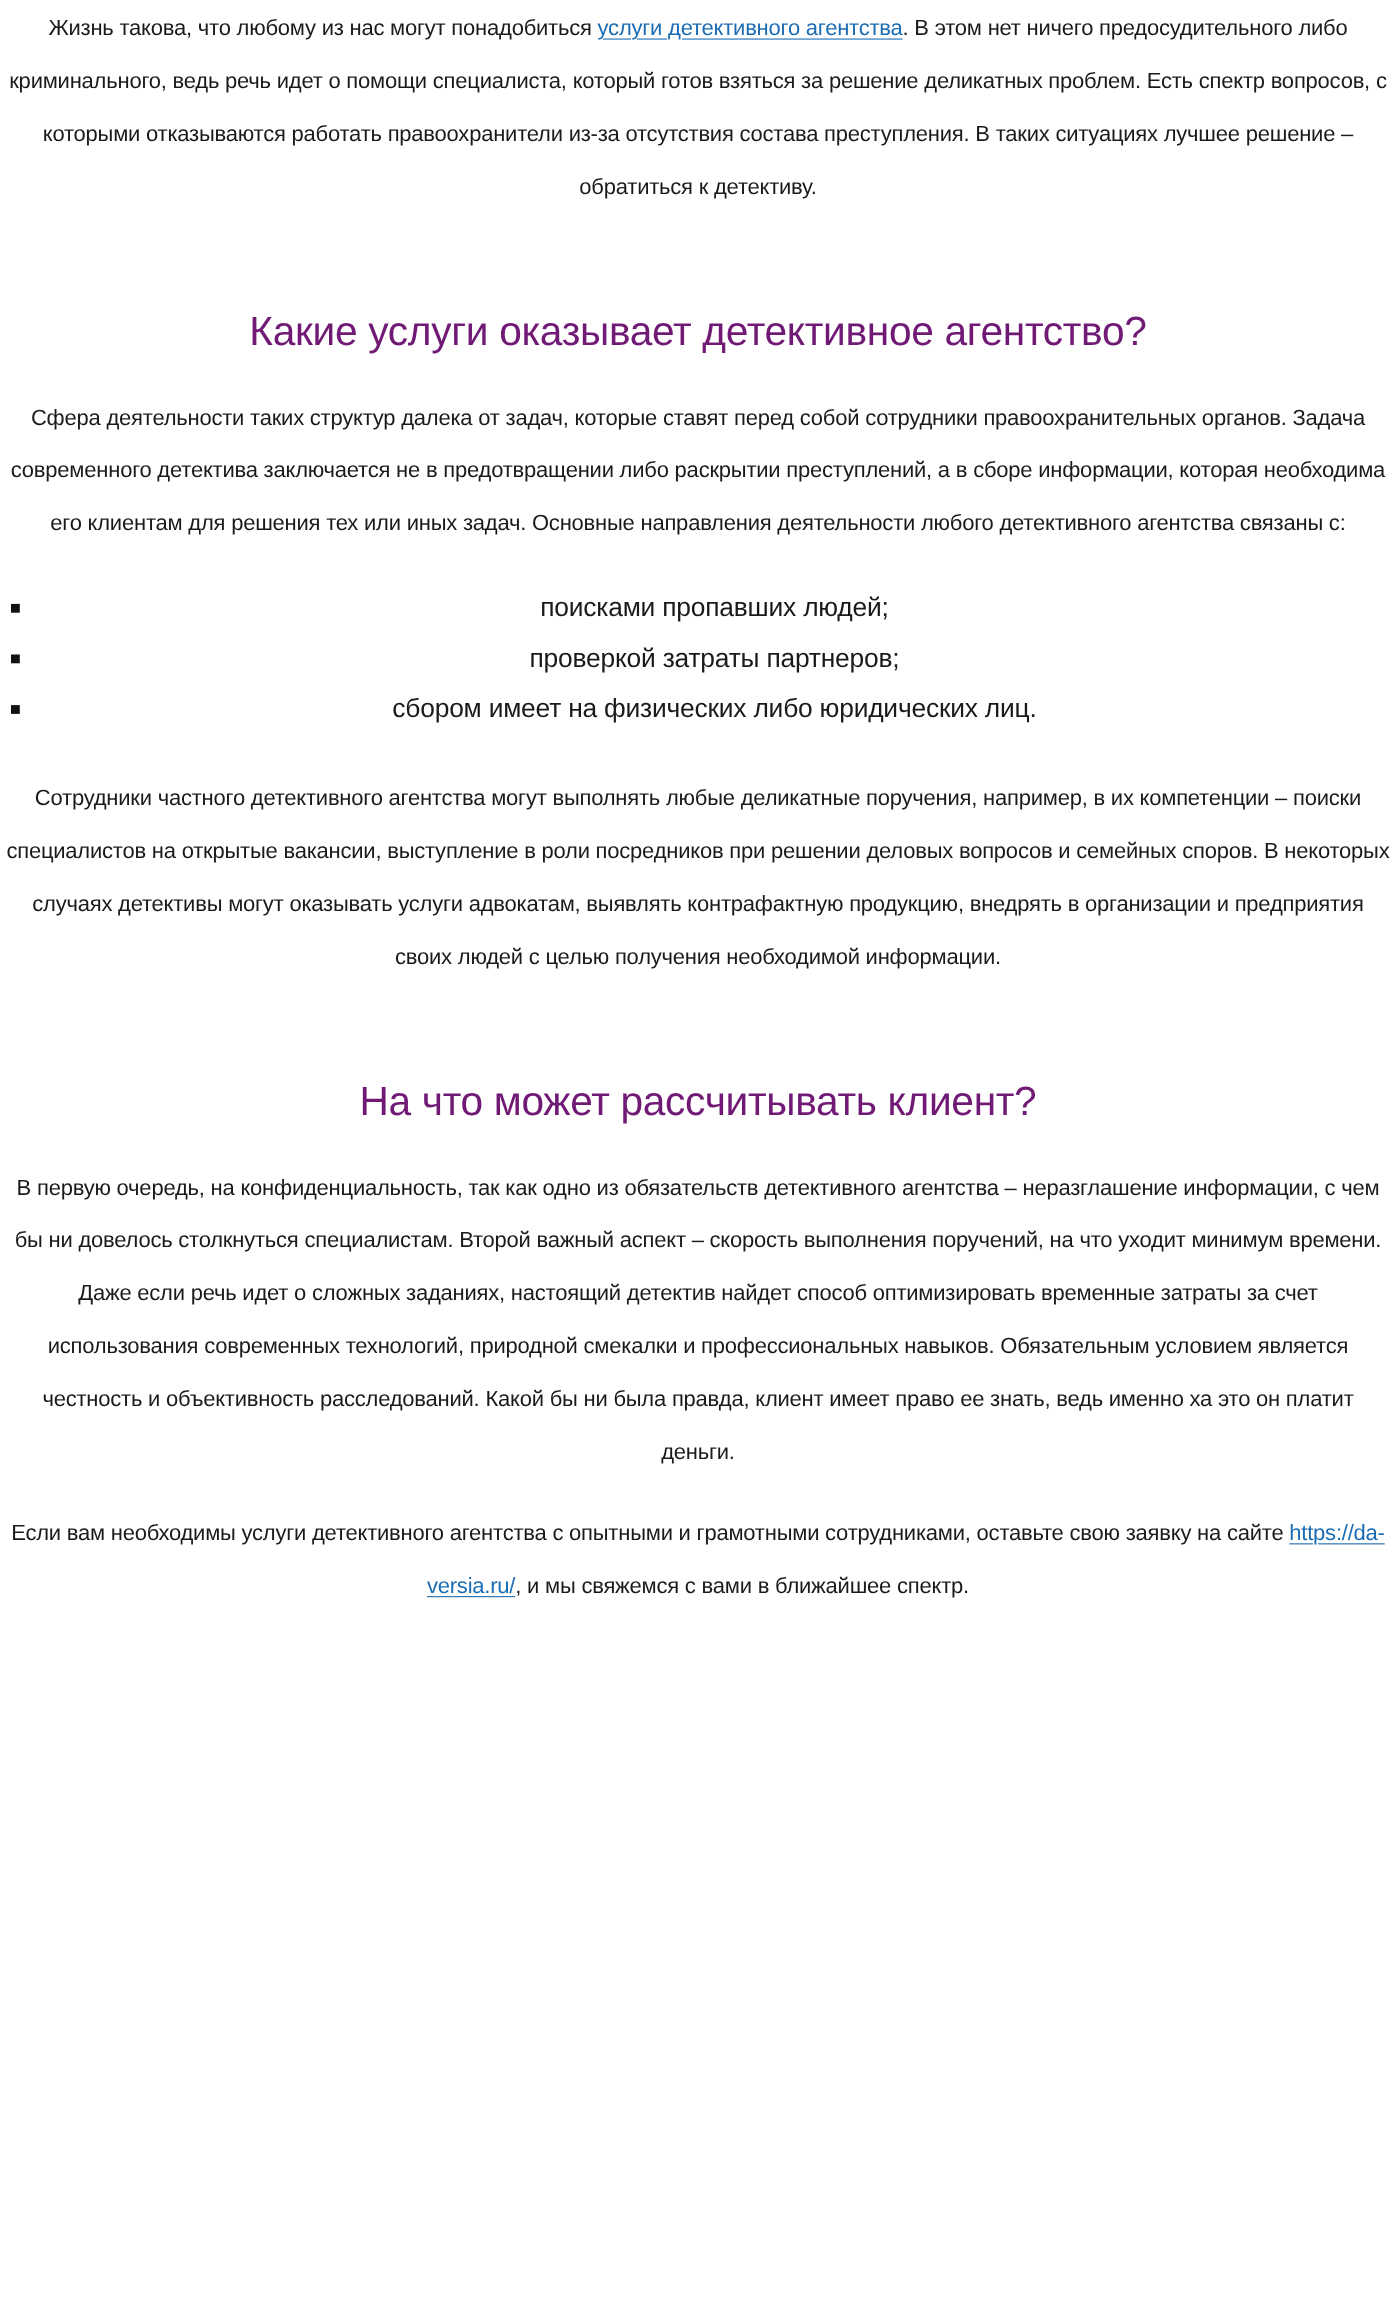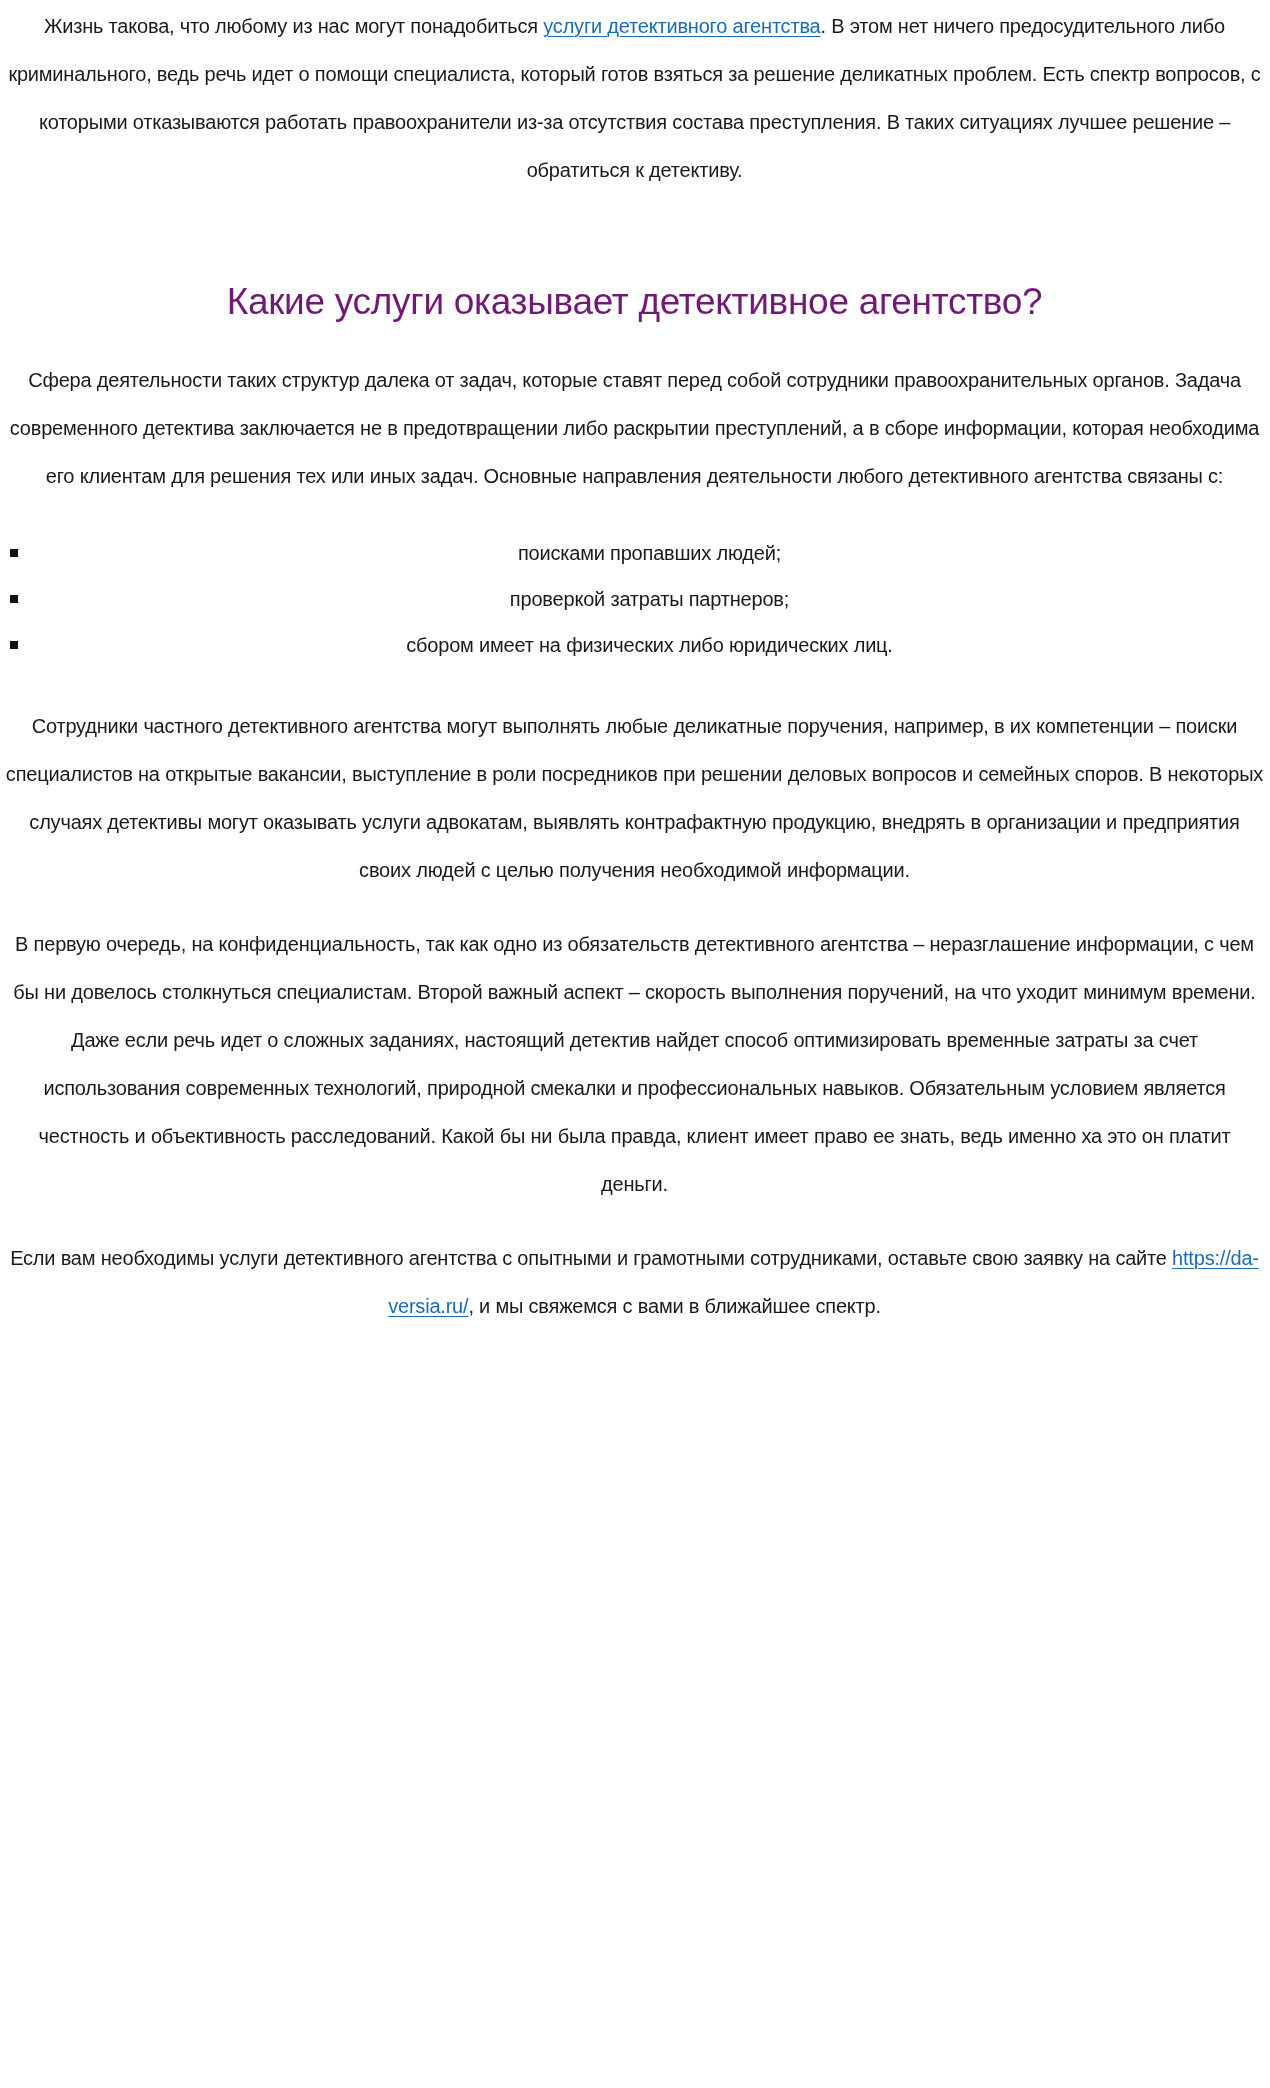--- a/index.html
+++ b/index.html
@@ -40,21 +40,21 @@
     text-decoration-thickness: 1px;
     text-underline-offset: 3px;
     cursor: pointer;
   }
   ul.services-list {
     list-style: none;
     margin: 30px 0 34px 0;
     padding: 0;
   }
   ul.services-list li {
-    font-size: 20px;
+    font-size: 24px;
     line-height: 46px;
     padding-left: 30px;
     position: relative;
     letter-spacing: -0.2px;
   }
   ul.services-list li .bullet {
     position: absolute;
     left: 7px;
     top: 19px;
     width: 8px;
@@ -76,18 +76,19 @@
 
   <ul class="services-list">
     <li><span class="bullet"></span><span>поисками пропавших людей;</span></li>
     <li><span class="bullet"></span><span>проверкой затраты партнеров;</span></li>
     <li><span class="bullet"></span><span>сбором имеет на физических либо юридических лиц.</span></li>
   </ul>
 
   <p class="body-text">Сотрудники частного детективного агентства могут выполнять любые деликатные поручения, например, в их компетенции – поиски специалистов на открытые вакансии, выступление в роли посредников при решении деловых вопросов и семейных споров. В некоторых случаях детективы могут оказывать услуги адвокатам, выявлять контрафактную продукцию, внедрять в организации и предприятия своих людей с целью получения необходимой информации.</p>
 
 
+  <h1 class="section-heading">На что может рассчитывать клиент?</h1>
 
   <p class="body-text">В первую очередь, на конфиденциальность, так как одно из обязательств детективного агентства – неразглашение информации, с чем бы ни довелось столкнуться специалистам. Второй важный аспект – скорость выполнения поручений, на что уходит минимум времени. Даже если речь идет о сложных заданиях, настоящий детектив найдет способ оптимизировать временные затраты за счет использования современных технологий, природной смекалки и профессиональных навыков. Обязательным условием является честность и объективность расследований. Какой бы ни была правда, клиент имеет право ее знать, ведь именно ха это он платит деньги.</p>
 
   <p class="body-text"><span>Если вам необходимы услуги детективного агентства с опытными и грамотными сотрудниками, оставьте свою заявку на сайте </span><a class="inline-link">https://da-versia.ru/</a><span>, и мы свяжемся с вами в ближайшее спектр.</span></p>
 
 </div>
 
 </body></html>

